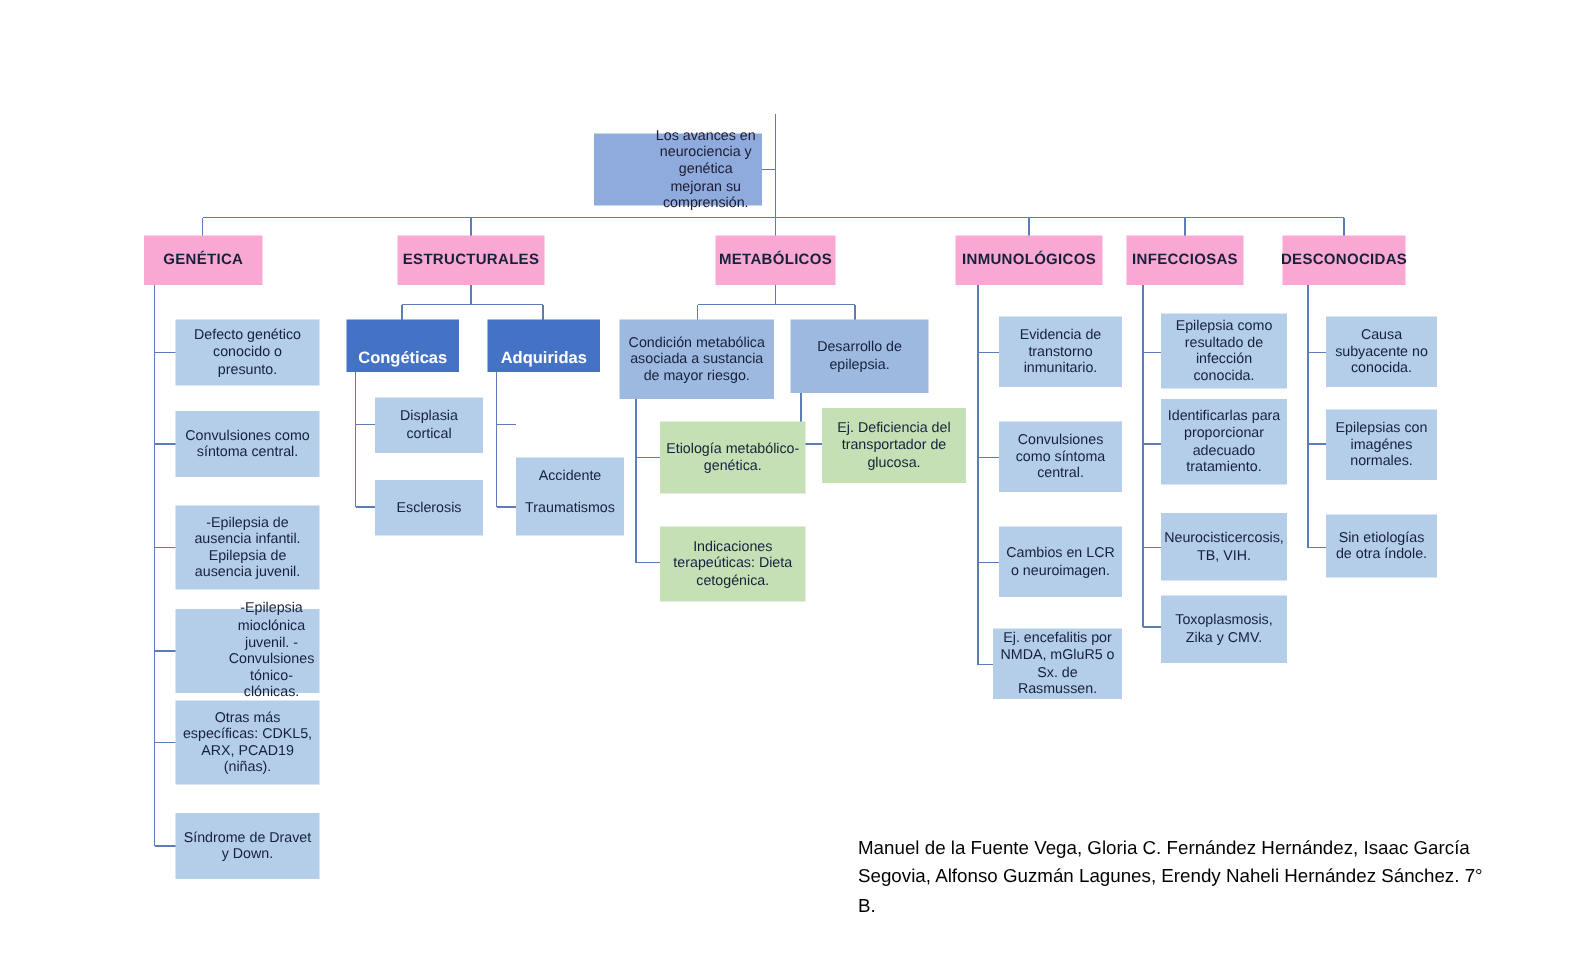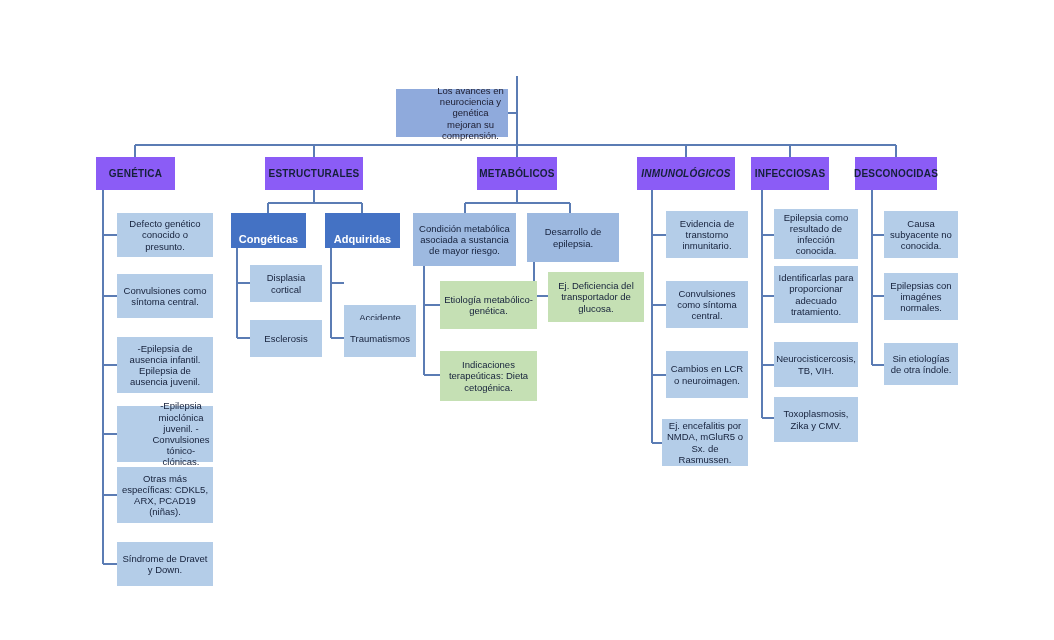--- a/index.html
+++ b/index.html
@@ -45,21 +45,21 @@
     font-weight: 600;
     letter-spacing: 0.1px;
   }
   .node.subtitle {
     background: #8FAADC;
     color: #1b1b2f;
     font-size: 9.5px;
     padding-left: 41px;
   }
   .node.category {
-    background: #8b5cf6;
+    background: #f9a8d4;
     color: #15203a;
     font-size: 10px;
     font-weight: 600;
     letter-spacing: 0.2px;
   }
   .node.subcat {
     background: #4472C4;
     color: #ffffff;
     font-size: 11px;
     font-weight: 600;
@@ -170,21 +170,21 @@
 
   <div class="node category" style="left:96px; top:157px; width:79px; height:33px;">
     <span>GENÉTICA</span>
   </div>
   <div class="node category" style="left:265px; top:157px; width:98px; height:33px;">
     <span>ESTRUCTURALES</span>
   </div>
   <div class="node category" style="left:477px; top:157px; width:80px; height:33px;">
     <span>METABÓLICOS</span>
   </div>
-  <div class="node category" style="left:637px; top:157px; width:98px; height:33px;font-style:italic;">
+  <div class="node category" style="left:637px; top:157px; width:98px; height:33px;">
     <span>INMUNOLÓGICOS</span>
   </div>
   <div class="node category" style="left:751px; top:157px; width:78px; height:33px;">
     <span>INFECCIOSAS</span>
   </div>
   <div class="node category" style="left:855px; top:157px; width:82px; height:33px;">
     <span>DESCONOCIDAS</span>
   </div>
 
   <div class="node leaf" style="left:117px; top:213px; width:96px; height:44px;">
@@ -272,14 +272,15 @@
   <div class="node leaf" style="left:884px; top:211px; width:74px; height:47px;">
     <span>Causa subyacente no conocida.</span>
   </div>
   <div class="node leaf" style="left:884px; top:273px; width:74px; height:47px;">
     <span>Epilepsias con imagénes normales.</span>
   </div>
   <div class="node leaf" style="left:884px; top:343px; width:74px; height:42px;">
     <span>Sin etiologías de otra índole.</span>
   </div>
 
+  <div id="credits">Manuel de la Fuente Vega, Gloria C. Fernández Hernández, Isaac García Segovia, Alfonso Guzmán Lagunes, Erendy Naheli Hernández Sánchez. 7° B.</div>
 
 </div>
 
 </body></html>

